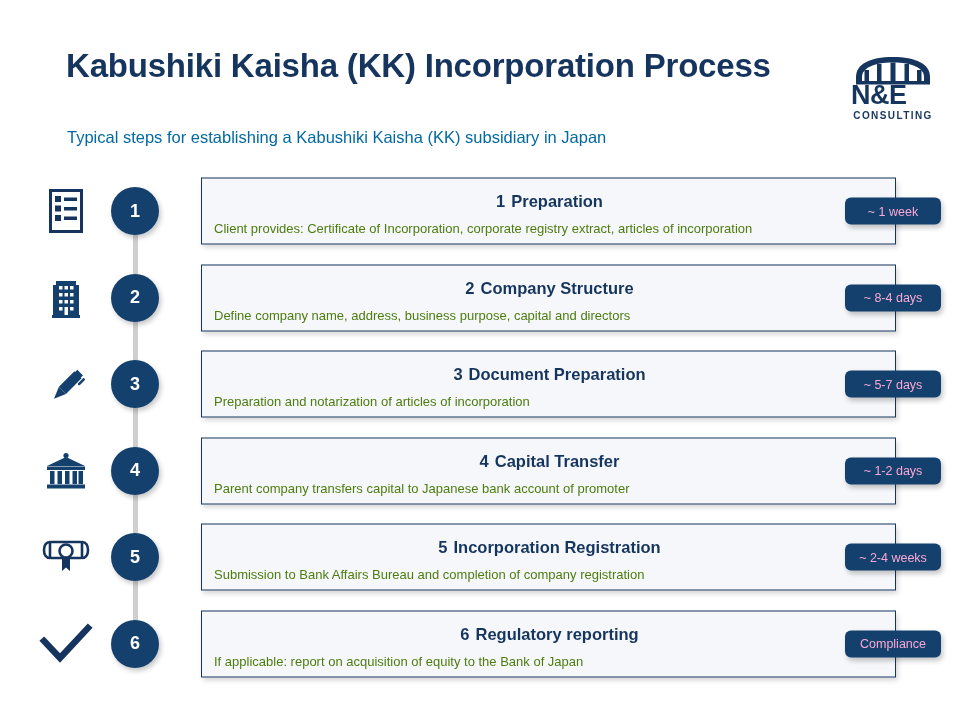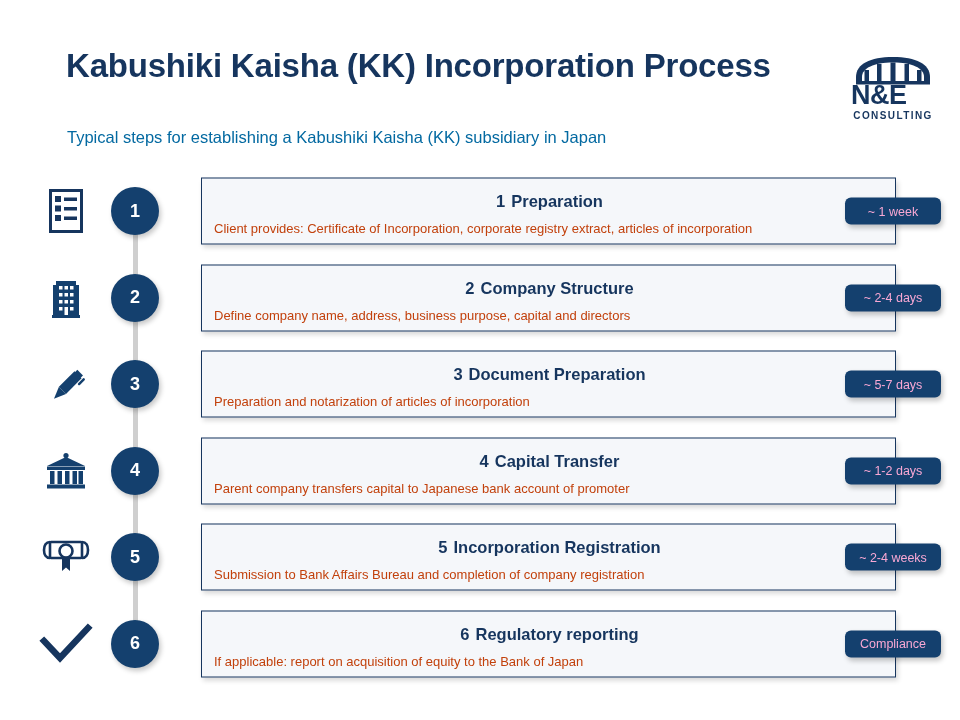--- a/index.html
+++ b/index.html
@@ -163,21 +163,21 @@
     color: #16355e;
     white-space: nowrap;
   }
   .card-title .num { margin-right: 6px; }
 
   .card-desc {
     position: absolute;
     left: 12px;
     top: 42px;
     font-size: 13px;
-    color: #c2410c;
+    color: #4d7c0f;
     white-space: nowrap;
   }
 
   
   .step-badge {
     position: absolute;
     right: 19px;
     top: 50%;
     transform: translateY(-50%);
     min-width: 96px;
@@ -267,21 +267,21 @@
           <rect x="21" y="31" width="3.5" height="3.5" fill="#ffffff"></rect>
         </svg>
       </div>
       <div class="step-circle">2</div>
       <div class="step-card">
         <div class="card-title">
           <span class="num">2</span><span>Company Structure</span>
         </div>
         <div class="card-desc">Define company name, address, business purpose, capital and directors</div>
       </div>
-      <div class="step-badge">~ 2-4 days</div>
+      <div class="step-badge">~ 8-4 days</div>
     </div>
 
     <div class="step-row">
       <div class="step-icon">
         <svg width="44" height="44" viewBox="0 0 44 44">
           <g transform="rotate(45 22 22)">
             <path d="M20 4 L28 4 L28 8 L20 8 Z" fill="#14406e"></path>
             <rect x="19" y="7" width="10" height="22" fill="#14406e"></rect>
             <path d="M19 29 L29 29 L24 41 Z" fill="#14406e"></path>
             <rect x="30" y="5" width="2.5" height="9" rx="1.2" fill="#14406e"></rect>

